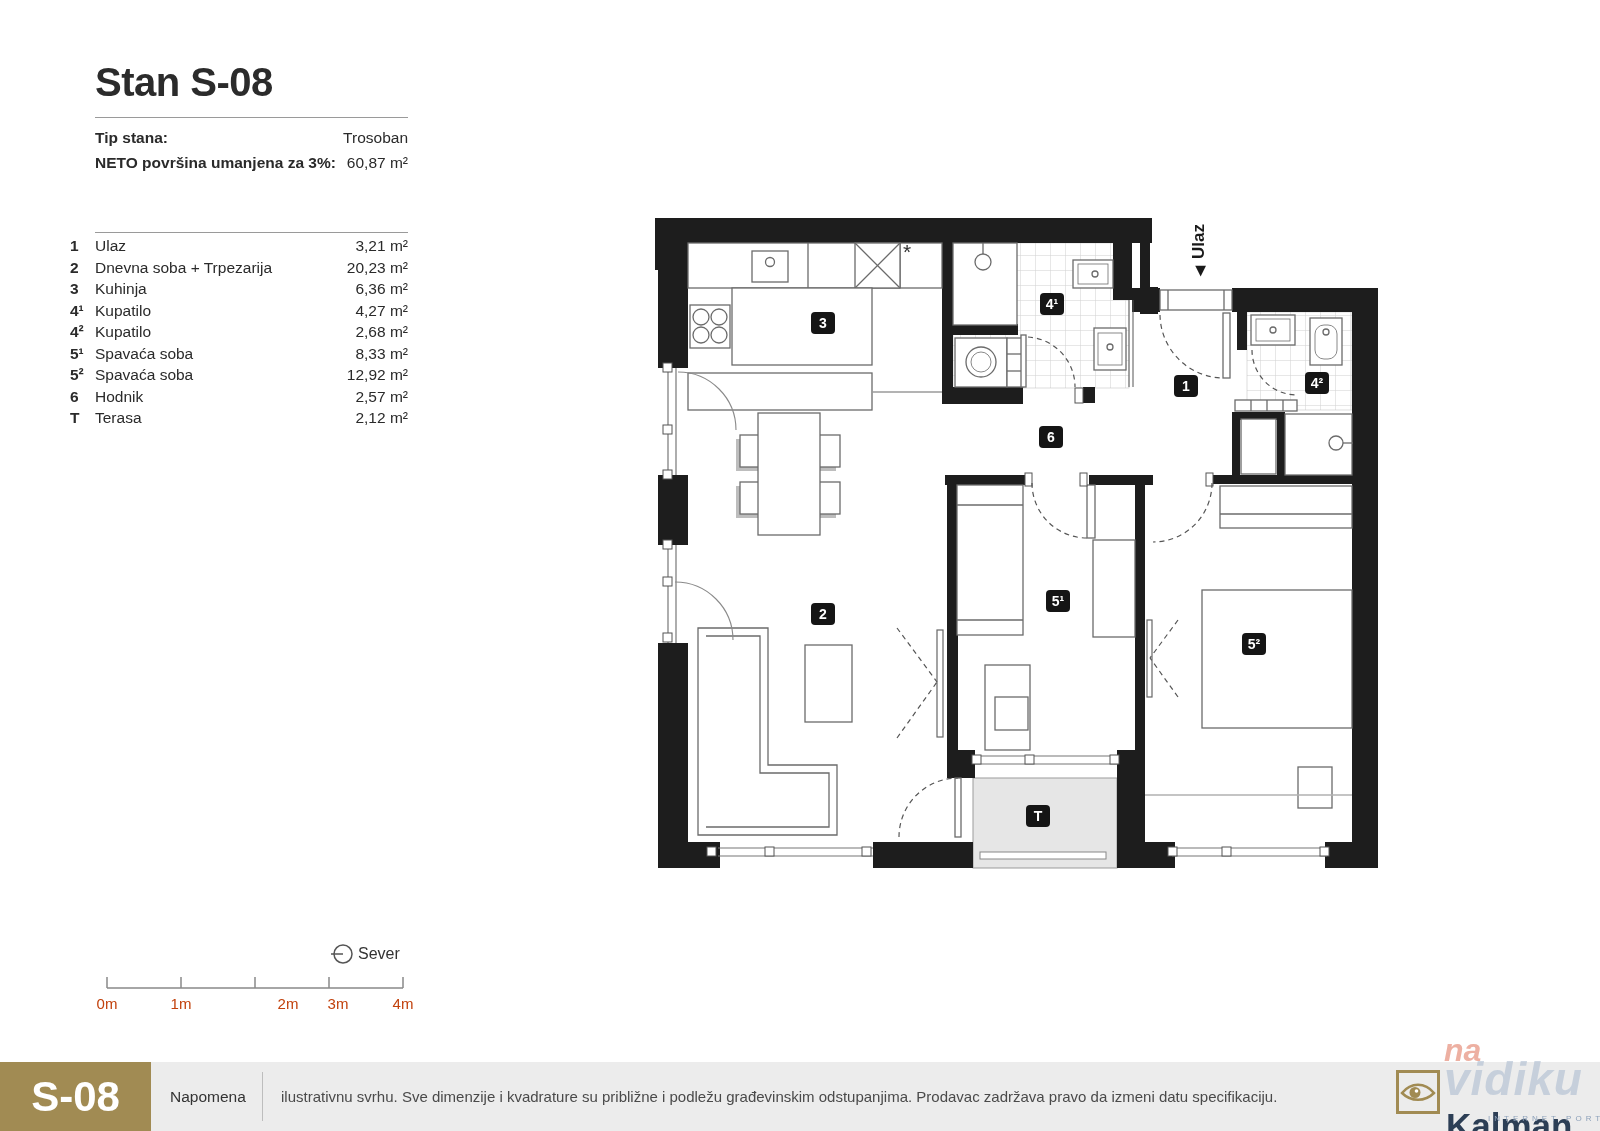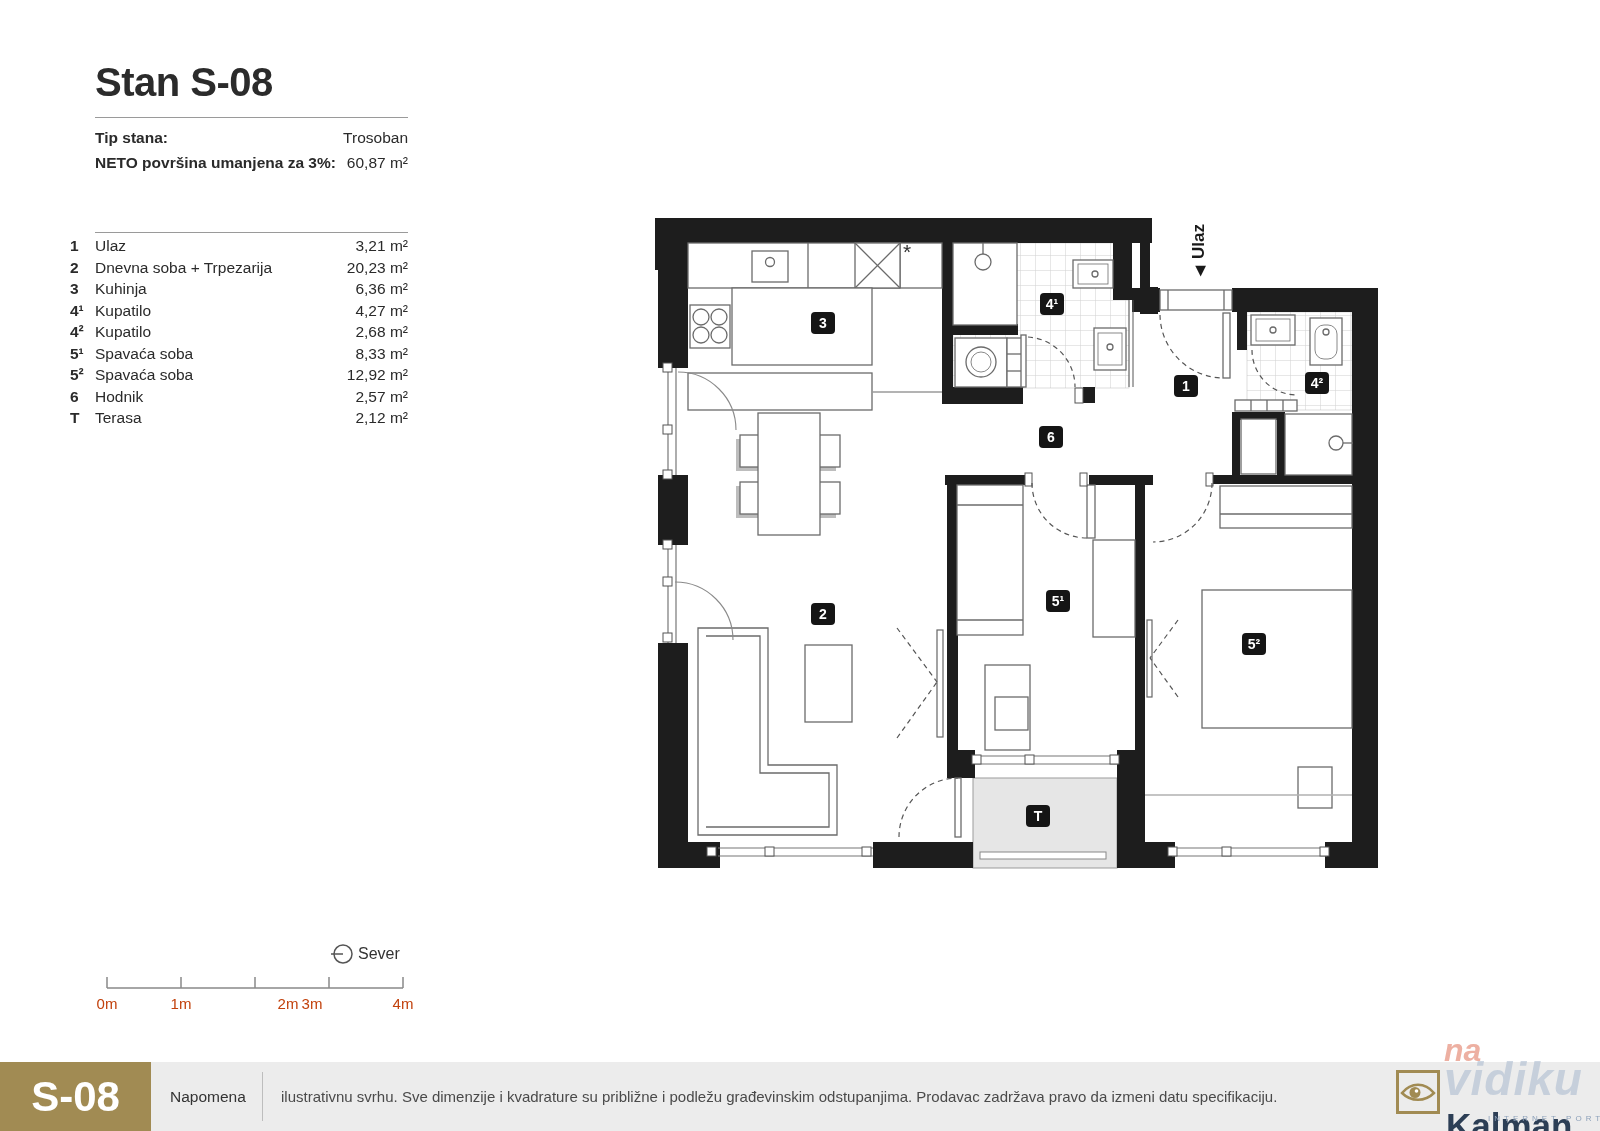--- a/index.html
+++ b/index.html
@@ -347,21 +347,21 @@
 
   <div class="abs" id="ulaz">
     <span class="tri">◀</span>
     <span>Ulaz</span>
   </div>
   <div class="abs" id="asterisk">*</div>
 
   <span class="abs scale-lbl" style="left:107px;">0m</span>
   <span class="abs scale-lbl" style="left:181px;">1m</span>
   <span class="abs scale-lbl" style="left:255px;margin-left:33px;">2m</span>
-  <span class="abs scale-lbl" style="left:312px;">3m</span>
+  <span class="abs scale-lbl" style="left:338px;">3m</span>
   <span class="abs scale-lbl" style="left:403px;">4m</span>
   <span class="abs" id="north-lbl">Sever</span>
 
   <div class="abs" id="footer"></div>
   <div class="abs" id="unit-block">S-08</div>
   <div class="abs" id="note-lbl">Napomena</div>
   <div class="abs" id="note-div"></div>
   <div class="abs" id="disclaimer">
     <div>ilustrativnu svrhu. Sve dimenzije i kvadrature su približne i podležu građevinskim odstupanjima. Prodavac zadržava pravo da izmeni datu specifikaciju.</div>
   </div>

